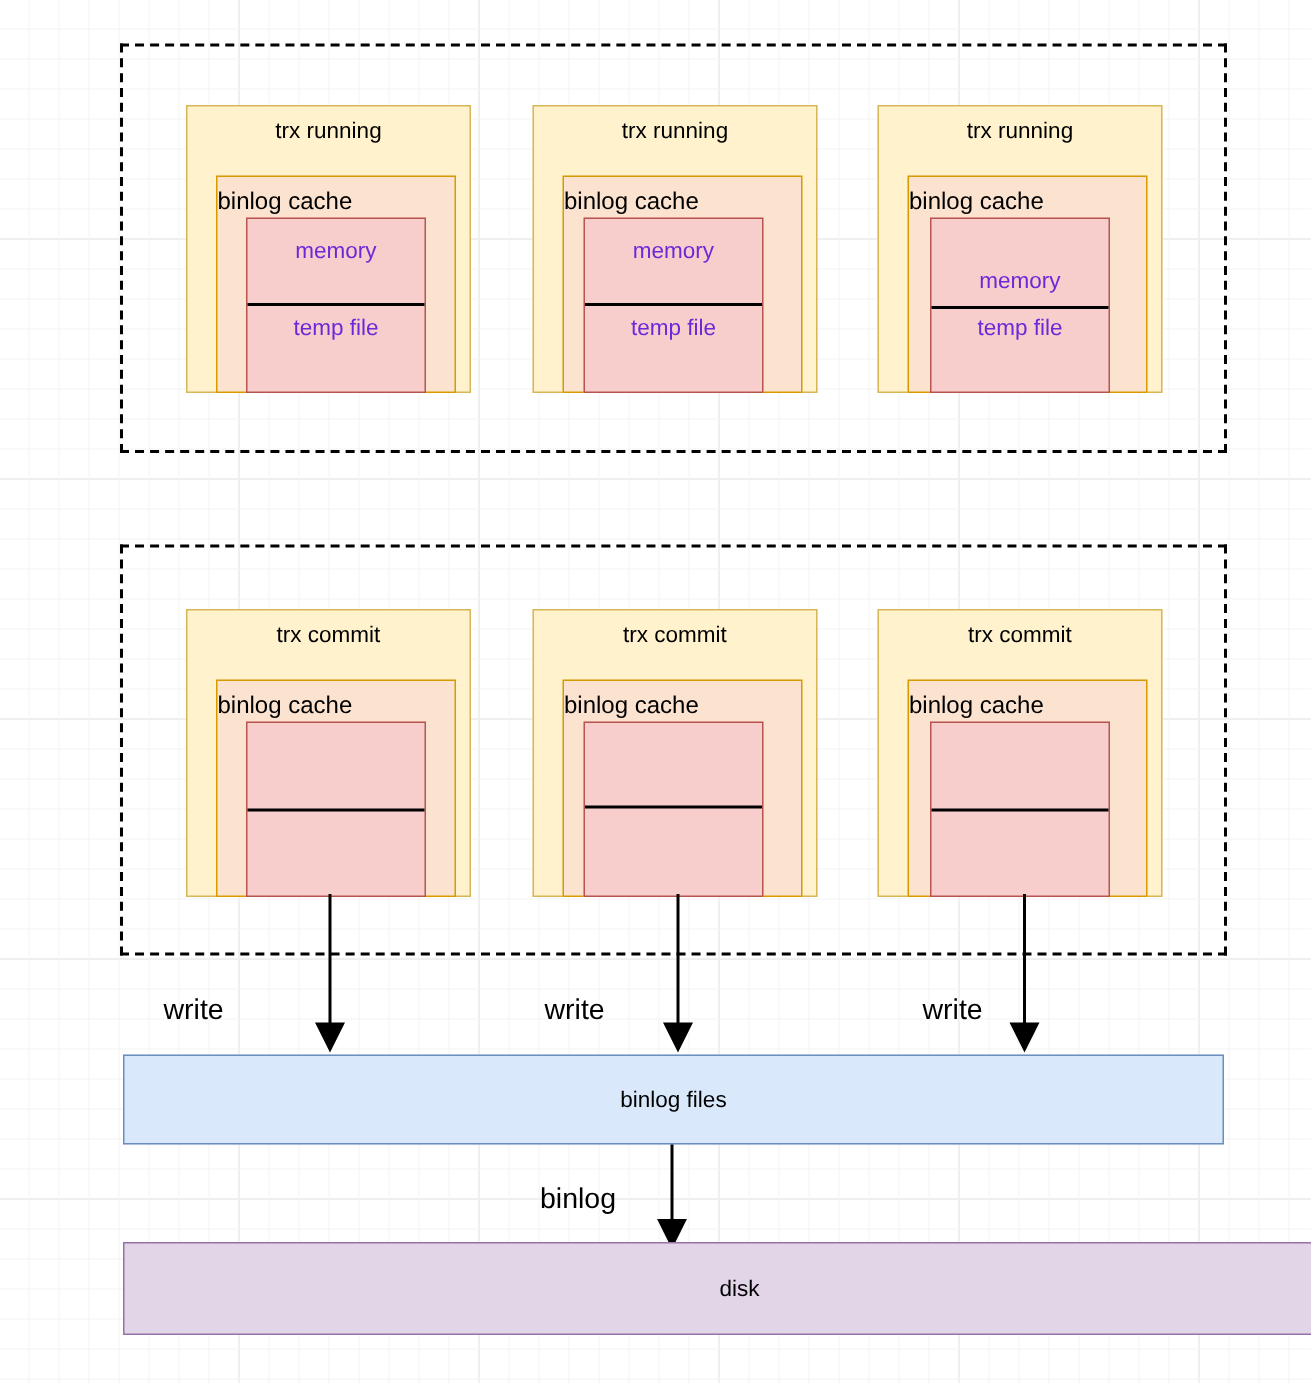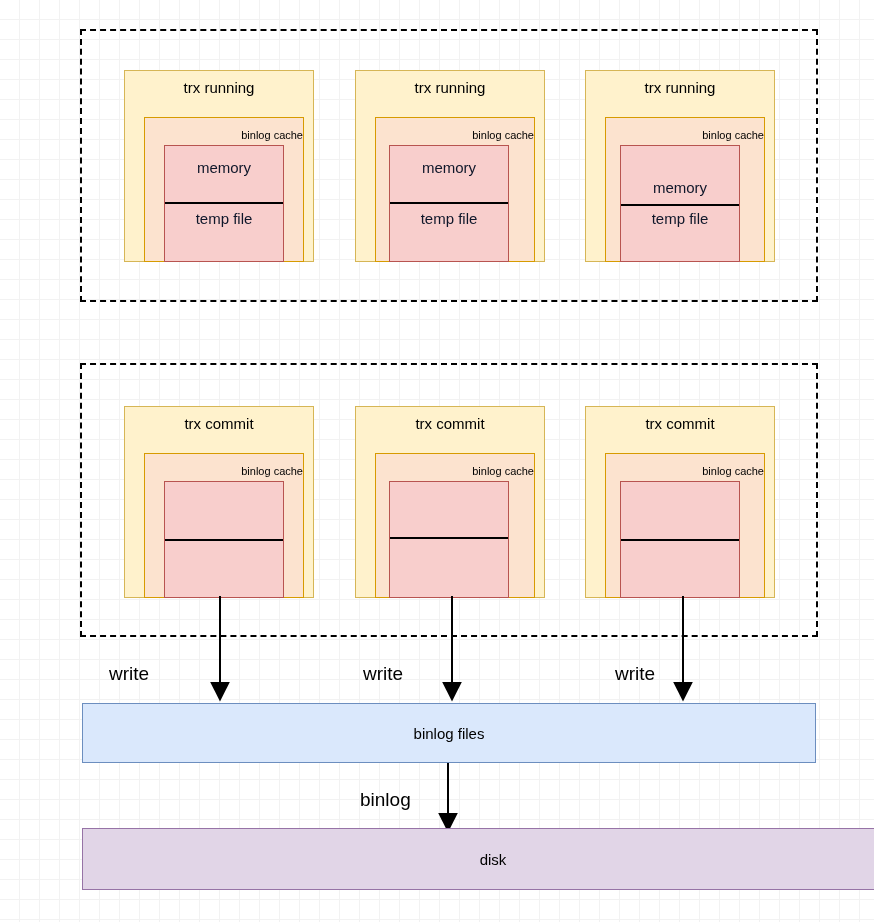--- a/index.html
+++ b/index.html
@@ -59,25 +59,24 @@
     position: absolute;
     box-sizing: border-box;
     background: #fce3cf;
     border: 1px solid #d79b00;
   }
   .cache-title {
     position: absolute;
     left: 0;
     right: 0;
     top: 8px;
-    text-align: right;
-    font-size: 11px;
-    color: #000000;
-    line-height: 18px;
-    padding-left: 36px;
+    text-align: left;
+    font-size: 16px;
+    color: #000000;
+    line-height: 18px;
   }
 
   .mem-box {
     position: absolute;
     box-sizing: border-box;
     background: #f8cecc;
     border: 1px solid #b85450;
   }
   .divider {
     position: absolute;
@@ -85,21 +84,21 @@
     right: 0;
     height: 0;
     border-top: 2px solid #000000;
   }
   .seg-label {
     position: absolute;
     left: 0;
     right: 0;
     text-align: center;
     font-size: 15px;
-    color: #0f172a;
+    color: #6d28d9;
     line-height: 18px;
   }
 
   .wide-box {
     position: absolute;
     box-sizing: border-box;
     display: flex;
     align-items: center;
     justify-content: center;
     font-size: 15px;

